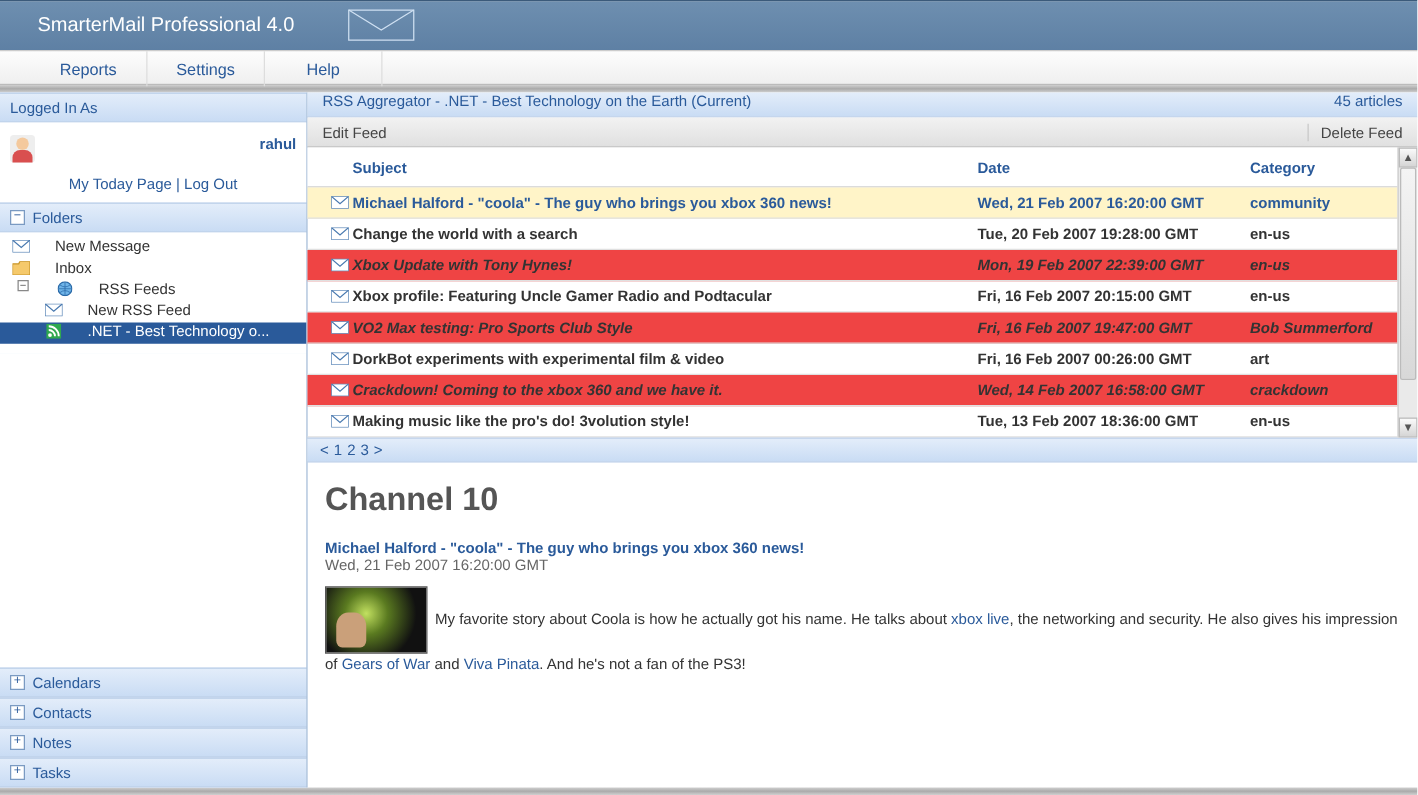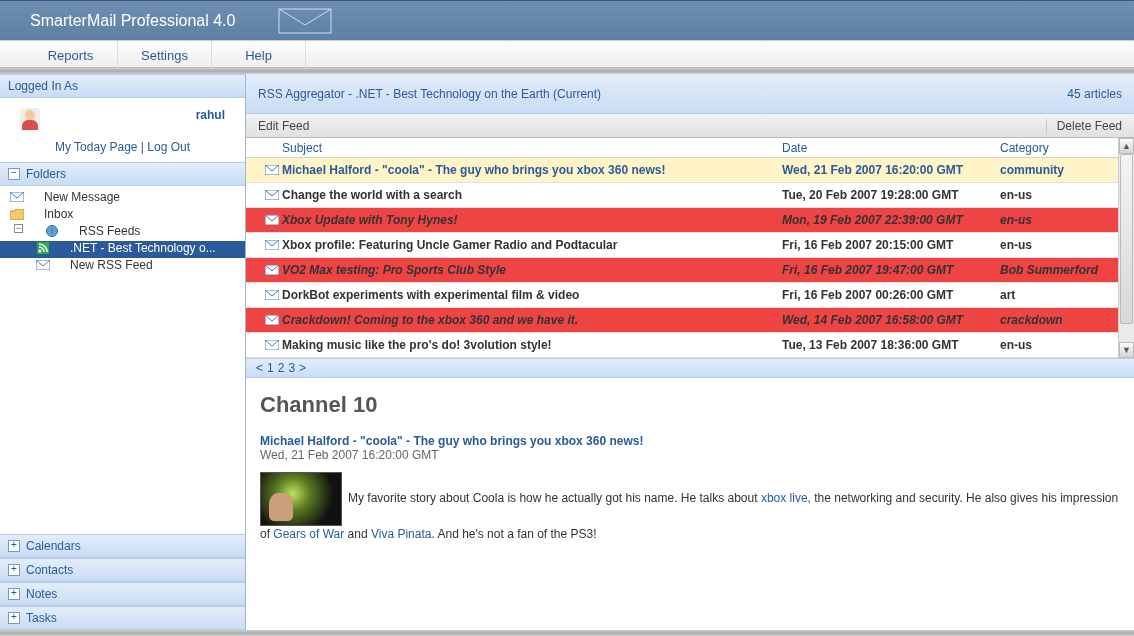--- a/index.html
+++ b/index.html
@@ -16,69 +16,69 @@
 
 
 .columns { display: flex; height: calc(636px - 40px - 28px - 6px - 6px); }
 .sidebar { width: 246px; background: #e9f1fb; border-right: 1px solid #9db6d4; display: flex; flex-direction: column; }
 .main { flex: 1; display: flex; flex-direction: column; }
 
 
 .panel-header { height: 24px; background: linear-gradient(#e3edfa,#c9dcf4); border-top: 1px solid #b7cce7; border-bottom: 1px solid #b7cce7; display: flex; align-items: center; padding: 0 8px; color: #2a5a9a; font-size: 12px; cursor: pointer; }
 .panel-header .expand { width: 12px; height: 12px; border: 1px solid #7a9ac2; background: #fff; color: #2a5a9a; font-size: 10px; line-height: 8px; text-align: center; margin-right: 6px; }
 .panel-body { background: #fff; flex-shrink: 0; }
-.login-panel { padding: 10px 20px 6px; display: flex; gap: 6px; }
+.login-panel { padding: 10px 8px 6px; display: flex; gap: 6px; }
 .avatar { width: 20px; height: 22px; background: #eee; border-radius: 3px; position: relative; }
 .avatar::before { content:''; position:absolute; top:2px; left:5px; width:10px; height:10px; border-radius:50%; background:#f4c99d; }
 .avatar::after { content:''; position:absolute; bottom:0; left:2px; width:16px; height:10px; border-radius:6px 6px 0 0; background:#d94f4f; }
 .login-name { flex:1; text-align:right; color:#2a5a9a; font-weight:bold; }
 .login-links { text-align:center; color:#2a5a9a; padding:4px 8px 8px; }
 .login-links a { color:#2a5a9a; text-decoration:none; cursor:pointer; }
 
 .folders-body { background:#fff; padding: 4px 0 8px; }
 .tree-row { display:flex; align-items:flex-start; height:17px; padding: 0 6px 0 10px; gap:20px; cursor:pointer; }
 .tree-row.indent1 { padding-left: 14px; }
 .tree-row.indent2 { padding-left: 36px; }
 .tree-row.selected { background:#2a5a9a; color:#fff; }
 .tree-icon { width:14px; height:14px; display:inline-flex; align-items:center; justify-content:center; }
 .exp-box { width:9px; height:9px; border:1px solid #888; font-size:9px; line-height:7px; text-align:center; background:#fff; color:#555; margin-right:2px; }
 
 .spacer { flex:1; background:#fff; }
 
 
-.content-header { height: 40px; background: linear-gradient(#e3edfa,#c9dcf4); border-bottom:1px solid #b7cce7; display:flex; align-items:center; padding:0 12px; color:#2a5a9a; }
+.content-header { height: 20px; background: linear-gradient(#e3edfa,#c9dcf4); border-bottom:1px solid #b7cce7; display:flex; align-items:flex-start; padding:0 12px; color:#2a5a9a; }
 .content-header .count { margin-left:auto; }
 .toolbar { height: 24px; background: linear-gradient(#f2f2f2,#e0e0e0); border-bottom:1px solid #bbb; display:flex; align-items:center; padding:0 12px; color:#444; }
 .toolbar .tool { cursor:pointer;text-align:right; }
 .toolbar .right { margin-left:auto; border-left:1px solid #c8c8c8; padding-left:10px; }
 
 .list-wrap { display:flex; flex: 0 0 auto; }
 .list { flex:1; }
-.list-header { display:flex; height:20px; align-items:center; background:#fff; border-bottom:1px solid #d0d0d0; color:#2a5a9a; font-weight:normal; padding-left:36px; }
+.list-header { display:flex; height:32px; align-items:center; background:#fff; border-bottom:1px solid #d0d0d0; color:#2a5a9a; font-weight:bold; padding-left:36px; }
 .col-sub { flex: 0 0 500px; }
 .col-date { flex: 0 0 218px; }
 .col-cat { flex: 1; }
 .row { display:flex; height:25px; align-items:center; padding-left:16px; border-bottom:1px solid #e0e0e0; }
 .row.sel { background:#fff4c8; color:#2a5a9a; font-weight:bold; }
 .row.alt { background:#ef4444;font-style:italic; }
 .row .icon-cell { width:20px; display:flex; justify-content:center; }
 .row .sub { flex:0 0 500px; font-weight:bold; }
 .row.sel .sub { color:#2a5a9a; }
 .row .date { flex:0 0 218px; font-weight:bold; }
 .row .cat { flex:1; font-weight:bold; }
 .scrollbar { width:16px; background:#eaeaea; border-left:1px solid #ccc; position:relative; }
 .scrollbar .arrow { height:16px; background:linear-gradient(#fafafa,#d5d5d5); border:1px solid #bbb; display:flex; align-items:center; justify-content:center; font-size:9px; color:#555; }
 .scrollbar .thumb { position:absolute; top:16px; left:1px; right:1px; height:170px; background:linear-gradient(#f4f4f4,#d8d8d8); border:1px solid #bbb; border-radius:2px; }
 .scrollbar .arrow.down { position:absolute; bottom:0; left:0; right:0; }
 
 .pager { height:20px; background:linear-gradient(#e3edfa,#c9dcf4); border-top:1px solid #b7cce7; border-bottom:1px solid #b7cce7; display:flex; align-items:center; padding:0 10px; color:#2a5a9a; gap:4px; }
 .pager a { color:#2a5a9a; text-decoration:none; cursor:pointer; }
 
 .article { padding: 14px 14px 8px; overflow:hidden; flex:1; }
-.article h1 { color:#555; font-size:22px; font-weight:bold; margin-bottom:16px; }
+.article h1 { color:#555; font-size:26px; font-weight:bold; margin-bottom:16px; }
 .article .title { color:#2a5a9a; font-weight:bold; }
 .article .date { color:#666; margin-bottom:10px; }
 .article .body { color:#333; line-height:1.4; }
 .article .body a { color:#2a5a9a; text-decoration:none; }
 .thumb-img { display:inline-block; width:82px; height:54px; background:radial-gradient(circle at 40% 40%, #c2e060 0%, #5a7a20 30%, #111 70%); border:1px solid #555; margin-right:6px; vertical-align:middle; position:relative; }
 .thumb-img::after { content:''; position:absolute; left:8px; bottom:4px; width:24px; height:28px; background:#caa07a; border-radius:40% 40% 20% 20%; }
 
 .footer-sep { height:6px; background:linear-gradient(#d0d0d0,#aaa,#d0d0d0); }
 
 svg.mail-icon { width:14px; height:10px; }
@@ -146,39 +146,39 @@
       <div class="tree-row indent1">
         <span class="exp-box">−</span>
         <span class="tree-icon">
             <svg width="12" height="12">
               <circle cx="6" cy="6" r="5.5" fill="#6fb4e8" stroke="#2a6aa8"></circle>
               <path d="M1 6 H11 M6 1 V11 M2 3 Q6 6 10 3 M2 9 Q6 6 10 9" fill="none" stroke="#2a6aa8" stroke-width="0.6"></path>
             </svg>
           </span>
         <span>RSS Feeds</span>
       </div>
+      <div class="tree-row indent2">
+        <span class="tree-icon">
+            <svg class="mail-icon" viewBox="0 0 14 10">
+              <rect x="0" y="0" width="14" height="10" fill="#fff" stroke="#4a7ab0"></rect>
+              <path d="M0 0 L7 6 L14 0" fill="none" stroke="#4a7ab0"></path>
+            </svg>
+          </span>
+        <span>New RSS Feed</span>
+      </div>
       <div class="tree-row indent2 selected">
         <span class="tree-icon">
             <svg width="12" height="12">
               <rect width="12" height="12" fill="#2fa84f"></rect>
               <circle cx="3" cy="9" r="1.5" fill="#fff"></circle>
               <path d="M2 5 A5 5 0 0 1 7 10" fill="none" stroke="#fff" stroke-width="1.5"></path>
               <path d="M2 2 A8 8 0 0 1 10 10" fill="none" stroke="#fff" stroke-width="1.5"></path>
             </svg>
           </span>
         <span>.NET - Best Technology o...</span>
-      </div>
-      <div class="tree-row indent2">
-        <span class="tree-icon">
-            <svg class="mail-icon" viewBox="0 0 14 10">
-              <rect x="0" y="0" width="14" height="10" fill="#fff" stroke="#4a7ab0"></rect>
-              <path d="M0 0 L7 6 L14 0" fill="none" stroke="#4a7ab0"></path>
-            </svg>
-          </span>
-        <span>New RSS Feed</span>
       </div>
     </div>
 
     <div class="spacer"></div>
 
     <div class="panel-header">
         <span class="expand">+</span>
         <span>Calendars</span>
       </div>
     <div class="panel-header">

